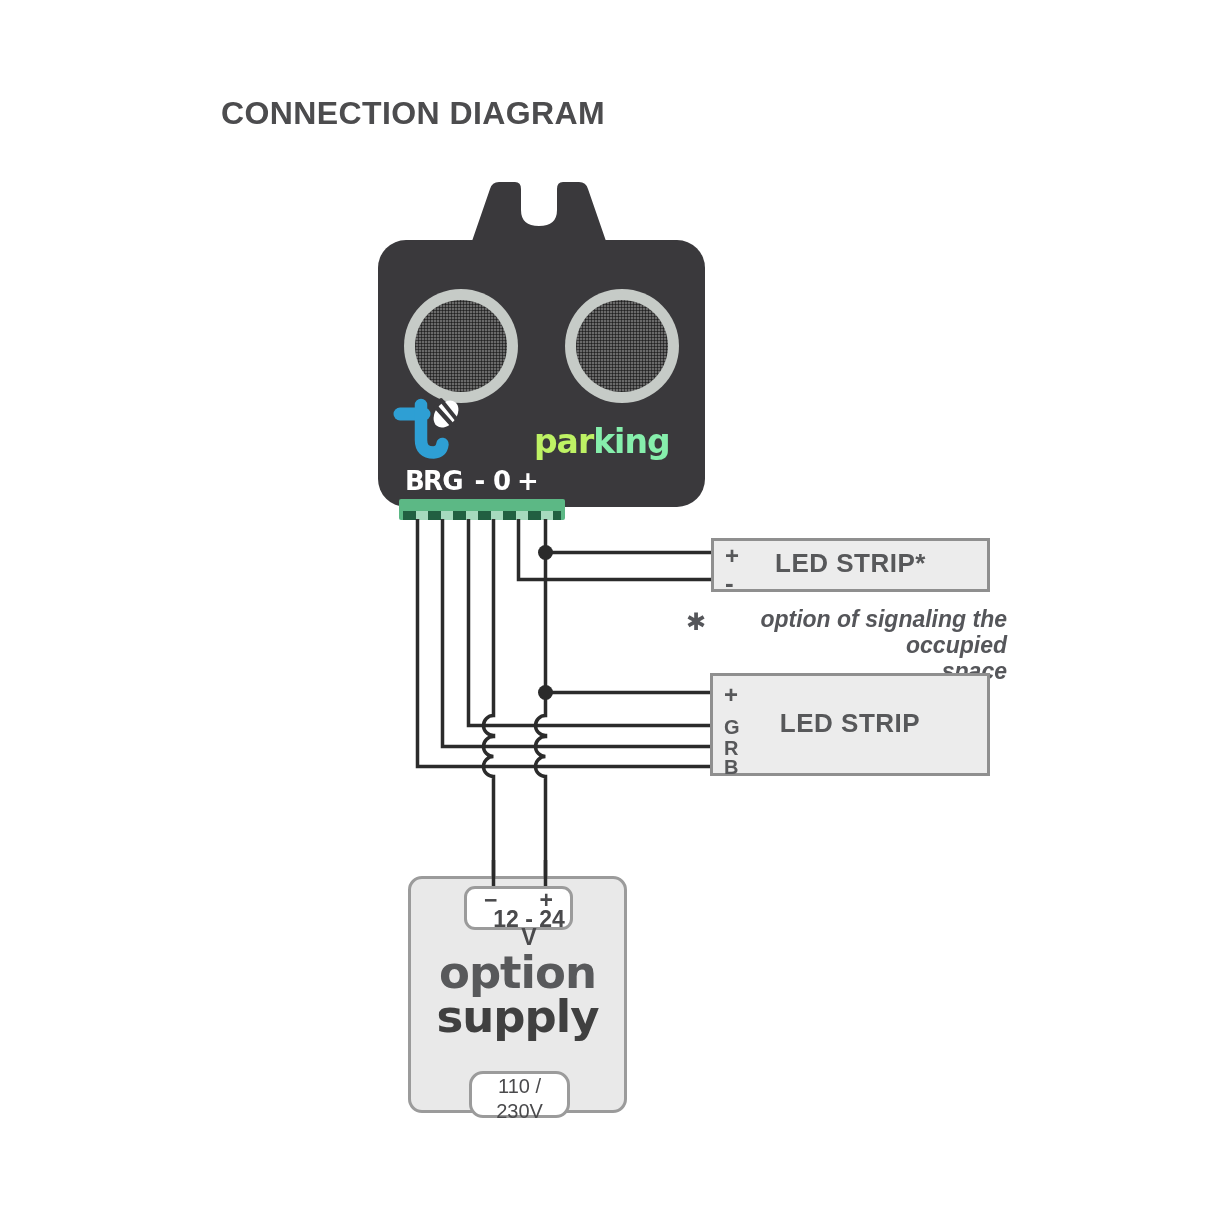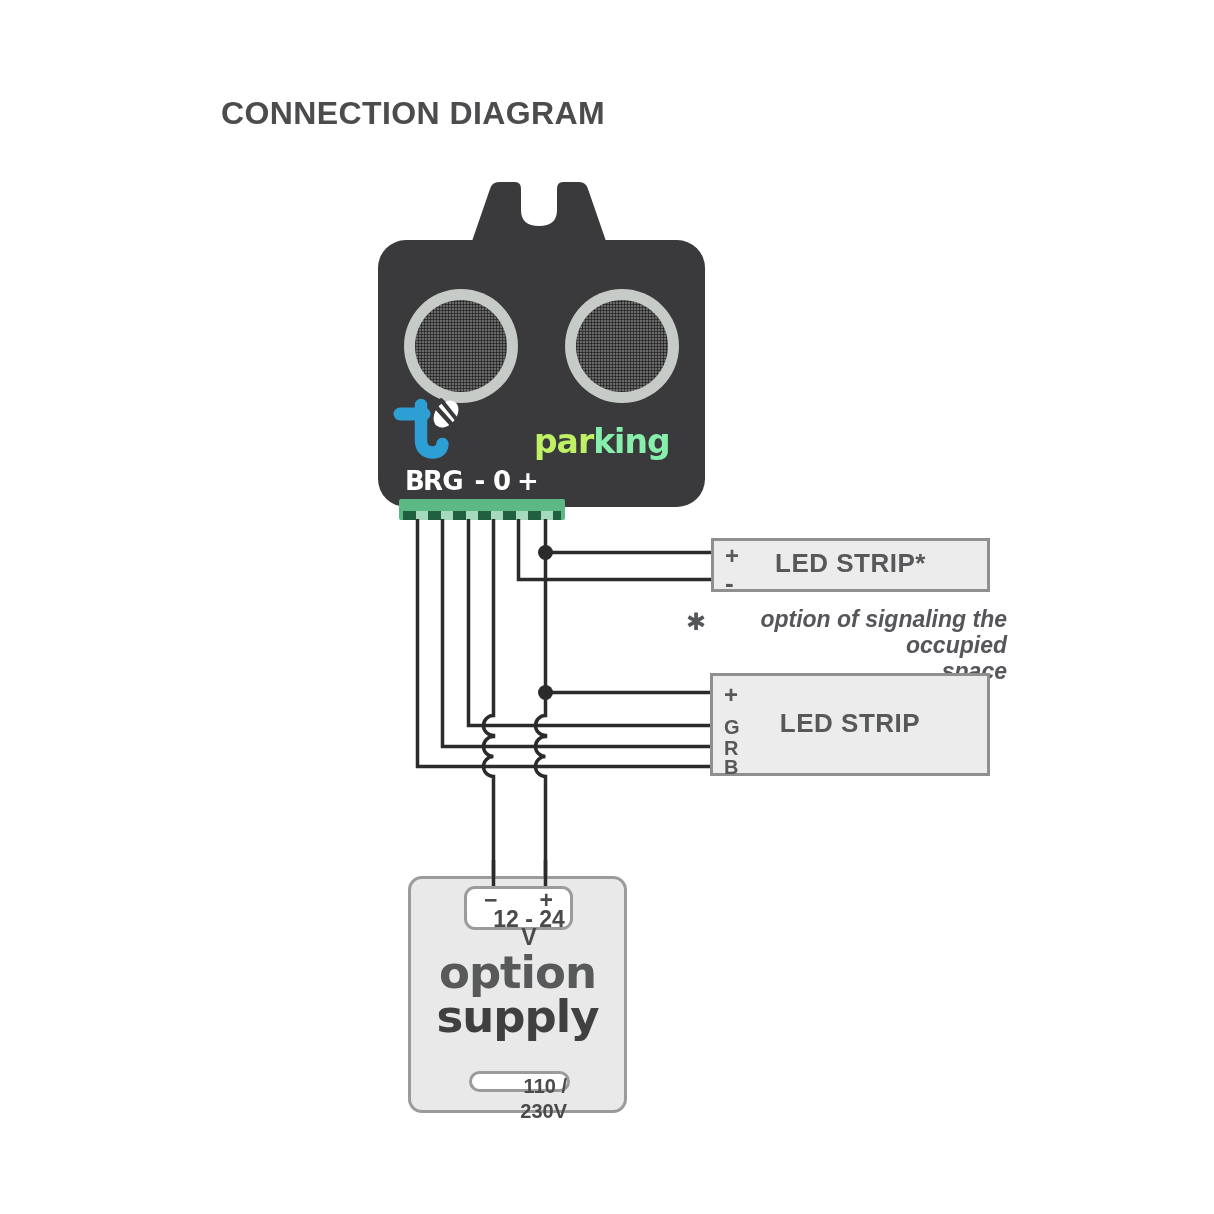--- a/index.html
+++ b/index.html
@@ -65,22 +65,22 @@
   .psu-pill{position:absolute;background:#ffffff;border:3px solid #9b9b9b;box-sizing:border-box;}
   .psu-dc{left:53px;top:7px;width:109px;height:44px;border-radius:11px;}
   .psu-dc-signs{display:flex;justify-content:space-between;padding:0 17px;margin-top:1px;
                 font-size:23px;font-weight:bold;color:#4a4a4c;line-height:20px;}
   .psu-dc-range{text-align:center;font-size:23px;font-weight:bold;color:#4a4a4c;line-height:18px;padding-left:21px;}
   .psu-brand{position:absolute;left:0;right:0;top:72px;text-align:center;
              font-family:"DejaVu Sans",sans-serif;font-weight:bold;font-size:45px;line-height:44px;
              letter-spacing:-1px;}
   .psu-brand-line1{color:#58595b;display:block;}
   .psu-brand-line2{color:#404040;display:block;}
-  .psu-ac{left:58px;top:192px;width:101px;height:21px;border-radius:14px;text-align:right;
-          font-size:20px;font-weight:bold;color:#4a4a4c;line-height:25px;}
+  .psu-ac{left:58px;top:192px;width:101px;height:47px;border-radius:14px;text-align:center;
+          font-size:20px;font-weight:normal;color:#4a4a4c;line-height:25px;}
 </style>
 </head>
 <body>
 
 <div class="stage">
 
   <h1 class="page-title">CONNECTION DIAGRAM</h1>
 
   <svg class="tab-svg" width="148" height="64" viewBox="0 0 148 64">
     <path d="M6,64 L25,9 Q27,2 34,2 L50,2 Q56,2 56,9 L56,30 Q56,46 74,46 Q92,46 92,30 L92,9 Q92,2 98,2 L114,2 Q121,2 123,9 L142,64 Z" fill="#3a393c"></path>

